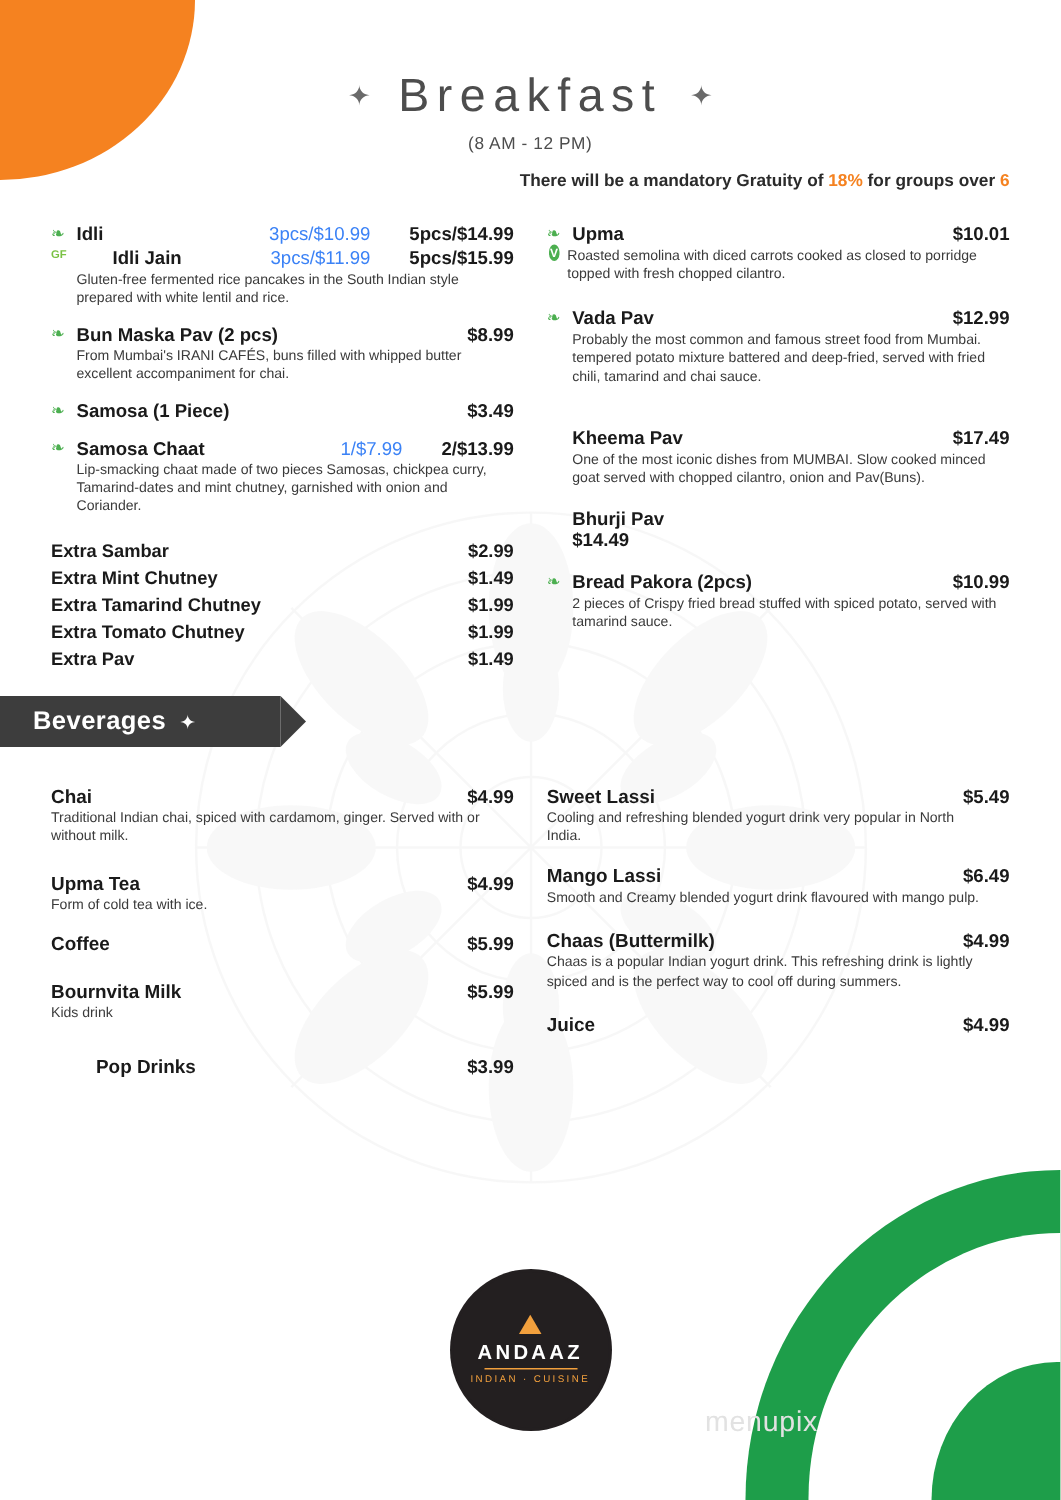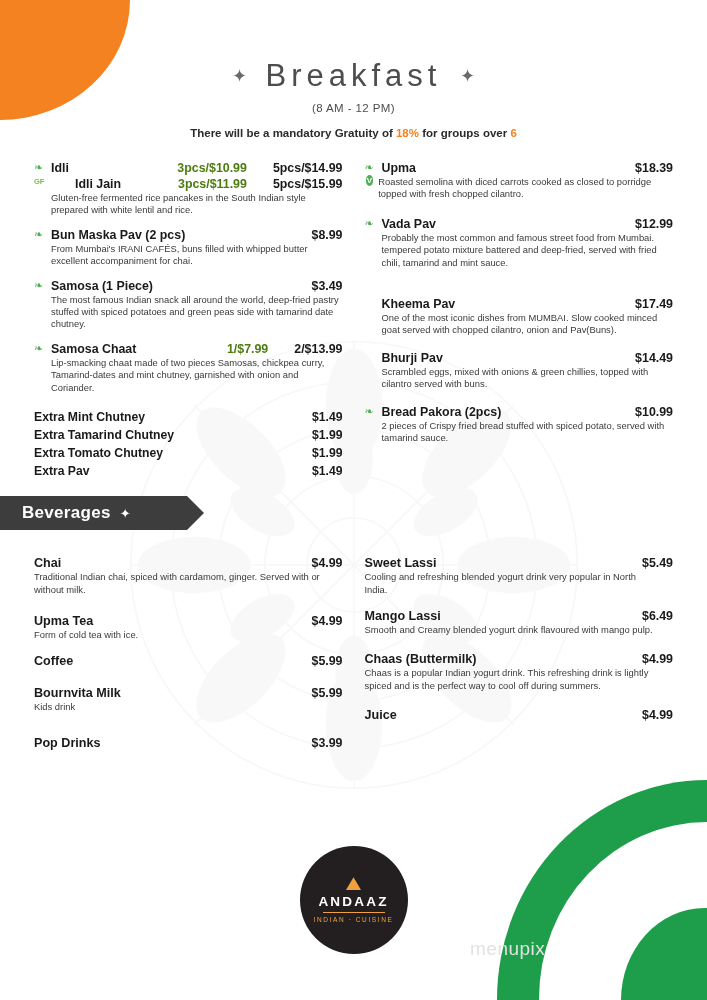--- a/index.html
+++ b/index.html
@@ -55,54 +55,54 @@
     transform: translateX(-50%);
     width: 470px; height: 470px;
     opacity: 0.16;
     z-index: 0;
     pointer-events: none;
   }
 
   .page { position: relative; z-index: 3; padding: 0 34px; }
 
   
-  .hdr { text-align: center; padding-top: 58px; }
+  .hdr { text-align: center; padding-top: 46px; }
   .hdr-title {
     font-size: 31px;
     letter-spacing: 5px;
     color: #4d4d4d;
     font-weight: normal;
     display: inline-block;
     vertical-align: middle;
     font-family: "Liberation Sans", sans-serif;
   }
   .hdr-orn { display: inline-block; vertical-align: middle; margin: 0 14px; color: #6a6a6a; font-size: 18px; }
   .hdr-sub { font-size: 11.5px; color: #4d4d4d; margin-top: 8px; letter-spacing: .4px; }
-  .hdr-note { font-size: 11.5px; color: #2b2b2b; margin-top: 13px; font-weight: bold; }
+  .hdr-note { font-size: 11.5px; color: #2b2b2b; margin-top: 13px; font-weight: bold; text-align: right; }
   .hdr-note .hl { color: #f58220; }
 
   
   .cols { display: flex; gap: 22px; margin-top: 22px; }
   .col { width: 50%; }
 
   .item { margin-bottom: 11px; position: relative; }
   .item-row { display: flex; align-items: baseline; }
   .leaf {
     flex: 0 0 auto;
     width: 13px; margin-right: 4px;
     color: #4caf50; font-size: 11px; line-height: 1;
     position: relative; top: -1px;
   }
   .nm {
     font-weight: bold; font-size: 12.4px; color: #1a1a1a;
     white-space: nowrap;
   }
   .spacer { flex: 1 1 auto; }
   .pr { font-weight: bold; font-size: 12.4px; color: #1a1a1a; white-space: nowrap; }
-  .pr2 { font-weight: bold; font-size: 12.4px; color: #4d7c0f; white-space: nowrap; margin-right: 26px; }
+  .pr2 { font-weight: normal; font-size: 12.4px; color: #3b82f6; white-space: nowrap; margin-right: 26px; }
   .desc {
     font-size: 9.4px; line-height: 1.32; color: #3a3a3a;
     margin-left: 17px; margin-top: 1px; max-width: 300px;
   }
   .gf-tag {
     position: absolute; left: 0; font-size: 7.5px; color: #7ac143; font-weight: bold;
   }
   .v-badge {
     display: inline-block; width: 11px; height: 11px; border-radius: 50%;
     background: #4caf50; color: #fff; font-size: 8px; line-height: 11px;
@@ -274,36 +274,40 @@
         <div class="desc">From Mumbai's IRANI CAFÉS, buns filled with whipped butter excellent accompaniment for chai.</div>
       </div>
 
       <div class="item">
         <div class="item-row">
           <span class="leaf">❧</span>
           <span class="nm">Samosa (1 Piece)</span>
           <span class="spacer"></span>
           <span class="pr">$3.49</span>
         </div>
-        <div class="desc">The most famous Indian snack all around the world, deep-fried pastry stuffed with spiced potatoes and green peas side with tamarind date chutney.</div>
       </div>
 
       <div class="item">
         <div class="item-row">
           <span class="leaf">❧</span>
           <span class="nm">Samosa Chaat</span>
           <span class="spacer"></span>
           <span class="pr2">1/$7.99</span>
           <span class="pr">2/$13.99</span>
         </div>
         <div class="desc">Lip-smacking chaat made of two pieces Samosas, chickpea curry, Tamarind-dates and mint chutney, garnished with onion and Coriander.</div>
       </div>
 
       <div class="extras">
         <div class="extra-row">
+          <span>Extra Sambar</span>
+          <span class="spacer"></span>
+          <span>$2.99</span>
+        </div>
+        <div class="extra-row">
           <span>Extra Mint Chutney</span>
           <span class="spacer"></span>
           <span>$1.49</span>
         </div>
         <div class="extra-row">
           <span>Extra Tamarind Chutney</span>
           <span class="spacer"></span>
           <span>$1.99</span>
         </div>
         <div class="extra-row">
@@ -319,54 +323,53 @@
       </div>
     </div>
 
     <div class="col">
 
       <div class="item">
         <div class="item-row">
           <span class="leaf">❧</span>
           <span class="nm">Upma</span>
           <span class="spacer"></span>
-          <span class="pr">$18.39</span>
+          <span class="pr">$10.01</span>
         </div>
         <div style="display:flex; align-items:flex-start;">
           <span class="v-badge">V</span>
           <div class="desc" style="margin-left:5px;">Roasted semolina with diced carrots cooked as closed to porridge topped with fresh chopped cilantro.</div>
         </div>
       </div>
 
       <div class="item" style="margin-top:16px;">
         <div class="item-row">
           <span class="leaf">❧</span>
           <span class="nm">Vada Pav</span>
           <span class="spacer"></span>
           <span class="pr">$12.99</span>
         </div>
-        <div class="desc">Probably the most common and famous street food from Mumbai. tempered potato mixture battered and deep-fried, served with fried chili, tamarind and mint sauce.</div>
+        <div class="desc">Probably the most common and famous street food from Mumbai. tempered potato mixture battered and deep-fried, served with fried chili, tamarind and chai sauce.</div>
       </div>
 
       <div class="item" style="margin-top:28px;">
         <div class="item-row" style="margin-left:17px;">
           <span class="nm">Kheema Pav</span>
           <span class="spacer"></span>
           <span class="pr">$17.49</span>
         </div>
         <div class="desc">One of the most iconic dishes from MUMBAI. Slow cooked minced goat served with chopped cilantro, onion and Pav(Buns).</div>
       </div>
 
       <div class="item" style="margin-top:14px;">
-        <div class="item-row" style="margin-left:17px;">
+        <div class="item-row" style="margin-left:17px;flex-direction:column;">
           <span class="nm">Bhurji Pav</span>
           <span class="spacer"></span>
           <span class="pr">$14.49</span>
         </div>
-        <div class="desc">Scrambled eggs, mixed with onions &amp; green chillies, topped with cilantro served with buns.</div>
       </div>
 
       <div class="item" style="margin-top:14px;">
         <div class="item-row">
           <span class="leaf">❧</span>
           <span class="nm">Bread Pakora  (2pcs)</span>
           <span class="spacer"></span>
           <span class="pr">$10.99</span>
         </div>
         <div class="desc">2 pieces of Crispy fried bread stuffed with spiced potato, served with tamarind sauce.</div>
@@ -411,21 +414,21 @@
         </div>
       </div>
       <div class="bev-item" style="margin-top:18px;">
         <div class="item-row">
           <span class="bev-nm">Bournvita Milk</span>
           <span class="spacer"></span>
           <span class="pr">$5.99</span>
         </div>
         <div class="bev-desc">Kids drink</div>
       </div>
-      <div class="bev-item" style="margin-top:22px;">
+      <div class="bev-item" style="margin-top:22px;margin-left:30px;">
         <div class="item-row">
           <span class="bev-nm">Pop Drinks</span>
           <span class="spacer"></span>
           <span class="pr">$3.99</span>
         </div>
       </div>
     </div>
 
     <div class="col">
       <div class="bev-item">

